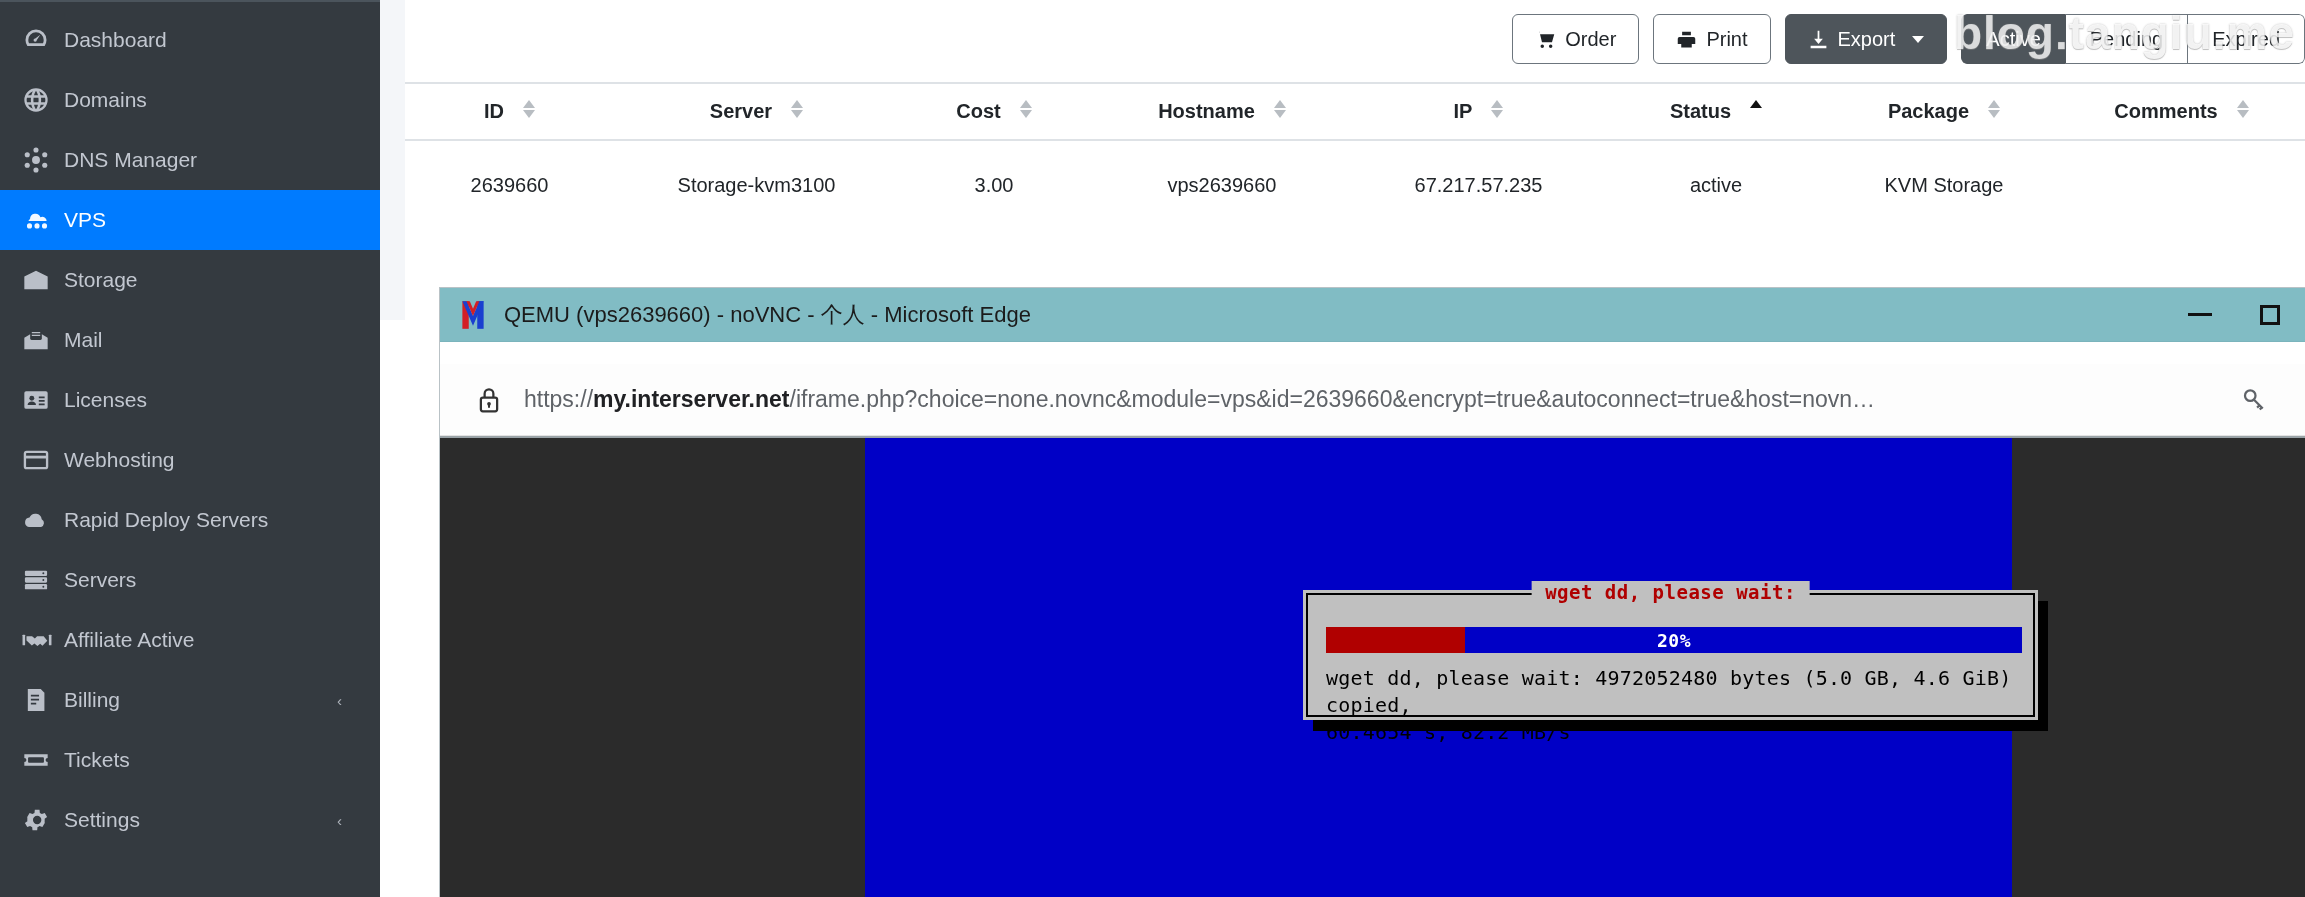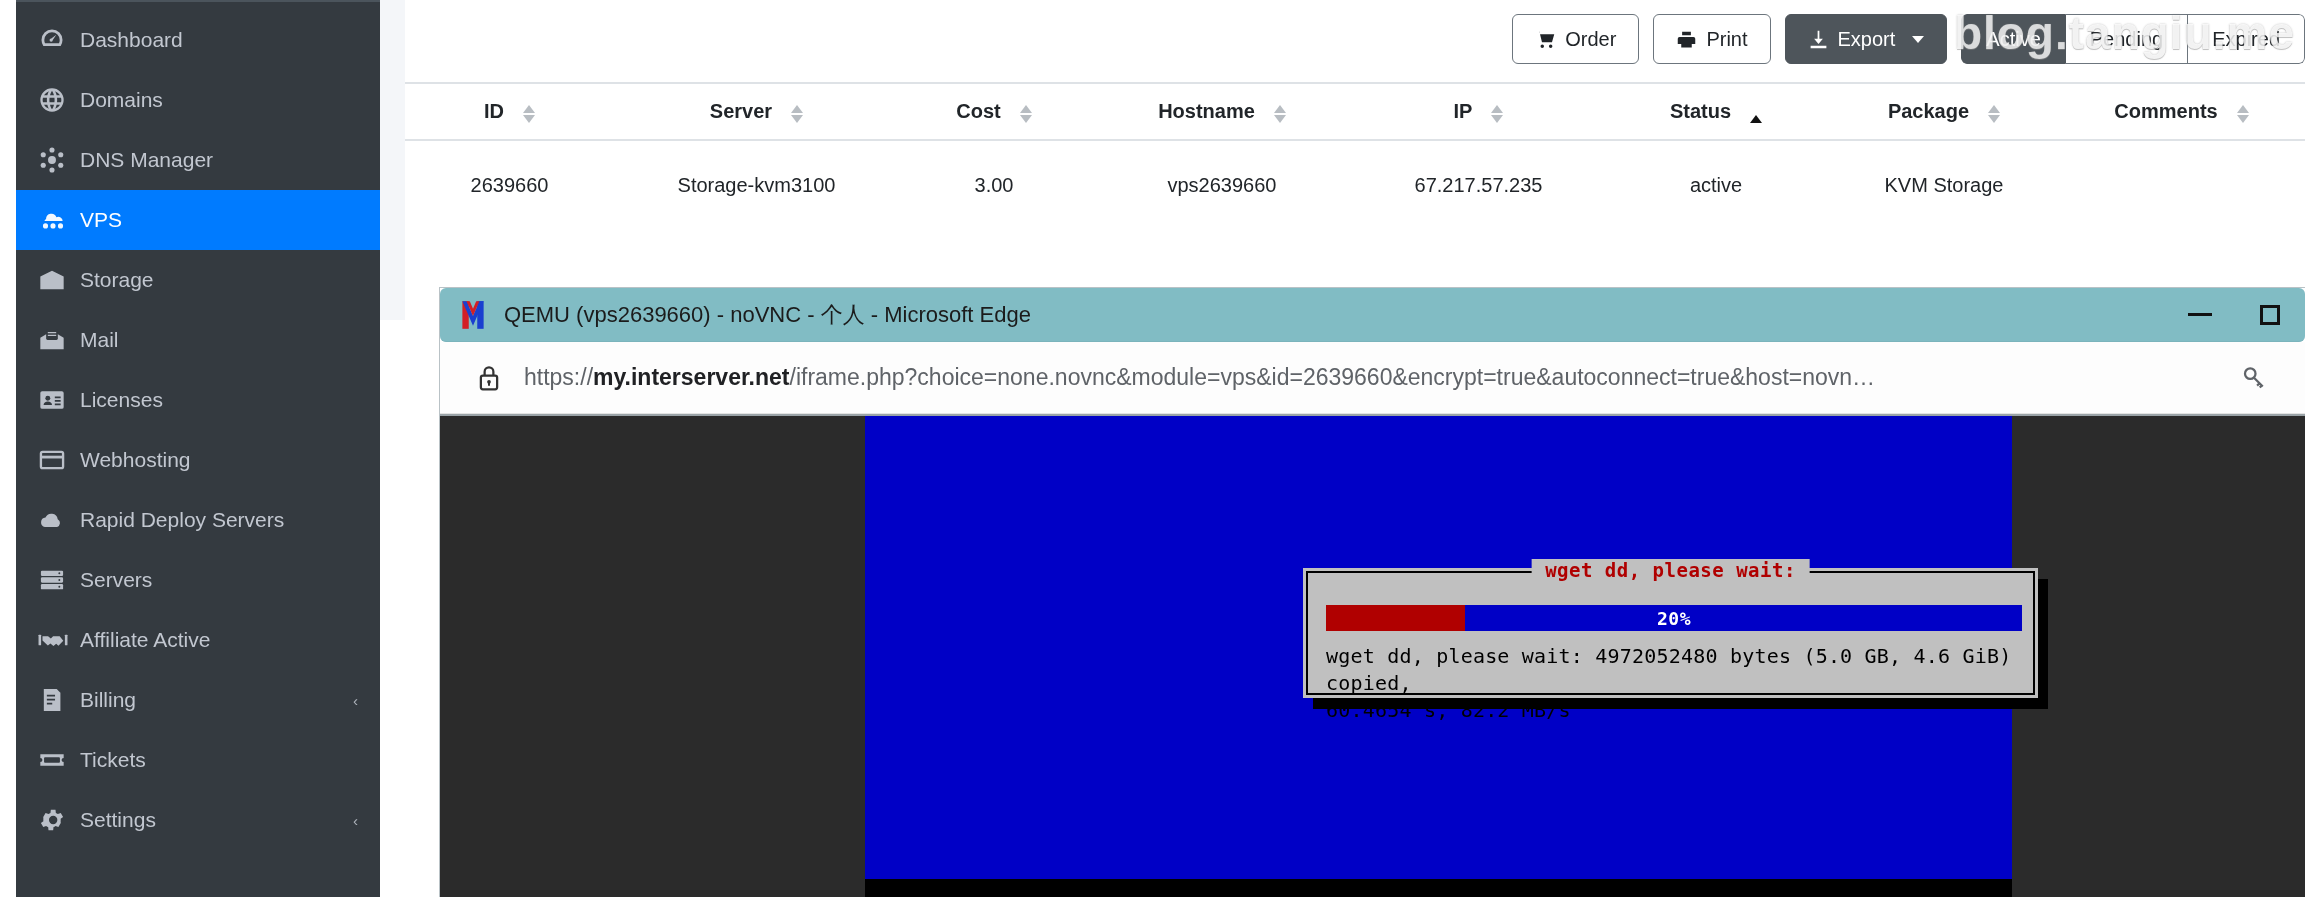--- a/index.html
+++ b/index.html
@@ -7,21 +7,21 @@
     width: 2305px; height: 897px;
     overflow: hidden;
     font-family: "Liberation Sans", sans-serif;
     background: #ffffff;
   }
 
   #root { position: relative; width: 2305px; height: 897px; background:#fff; }
 
   
   .sidebar {
-    position: absolute; left: 16px; top: 0;
+    position: absolute; left: 0; top: 0;
     width: 380px; height: 897px;
     background: #343a40;
     padding-top: 10px;
   }
   .sb-item {
     display: flex; align-items: center;
     height: 60px;
     padding-left: 22px;
     color: #c2c7d0;
     font-size: 21px;
@@ -128,21 +128,21 @@
     border-top: 2px solid #dee2e6;
     border-bottom: 2px solid #dee2e6;
     padding: 16px 10px;
     font-weight: bold;
     color: #212529;
     text-align: center;
     white-space: nowrap;
     background:#fff;
     cursor: pointer;
   }
-  th .thinner { display:inline-flex; align-items:flex-end; gap:19px; }
+  th .thinner { display:inline-flex; align-items:flex-start; gap:19px; }
   .sortic { display:inline-flex; flex-direction:column; gap:2px; line-height:0; }
   .sortic i {
     display:block; width:0; height:0;
     border-left: 6px solid transparent; border-right: 6px solid transparent;
   }
   .sortic i.up { border-bottom: 8px solid #b8bdc2; }
   .sortic i.dn { border-top: 8px solid #b8bdc2; }
   .sortic.asc i.up { border-bottom-color: #111; }
   tbody td {
     padding: 33px 10px;
@@ -157,41 +157,41 @@
     width: 1865px; height: 609px;
     background:#fff;
     box-shadow: 0 0 0 1px #b9c2c6;
     overflow:hidden;
   }
   .titlebar {
     height: 54px; background: #81bcc4;
     display:flex; align-items:center;
     position:relative;
     border-bottom: 1px solid #7bb4bc;
-    border-radius: 6px;
   }
   .edgeicon { width: 34px; height: 34px; margin-left: 16px; flex:0 0 34px; }
   .wintitle {
     margin-left: 14px; font-size: 22px; color:#1b1b1b;
     white-space:nowrap; overflow:hidden;
     font-family: "Liberation Sans", sans-serif;
   }
   .wincontrols { margin-left:auto; display:flex; align-items:center; height:100%; }
   .wbtn {
     width: 70px; height: 54px; display:flex; align-items:center; justify-content:center;
     cursor:pointer;
   }
   .wbtn .minus { width: 24px; height: 3px; background:#111; }
   .wbtn .square { width: 20px; height: 20px; border: 3px solid #111; }
 
   .urlbar {
     height: 72px; background:#fdfdfd;
     display:flex; align-items:center;
     border-bottom: 1px solid #e3e3e3;
     position:relative;
+    margin-top:22px;
   }
   .lockic { margin-left: 36px; width: 26px; height:30px; flex:0 0 26px; }
   .urltext {
     margin-left: 22px; font-size: 23px; color:#5f6368;
     white-space:nowrap; overflow:hidden;
     font-family: "Liberation Sans", sans-serif;
   }
   .urltext .host { color:#202124; font-weight:bold; }
   .keyic { position:absolute; right: 36px; top:50%; transform:translateY(-50%); width:30px;height:30px;}
 

